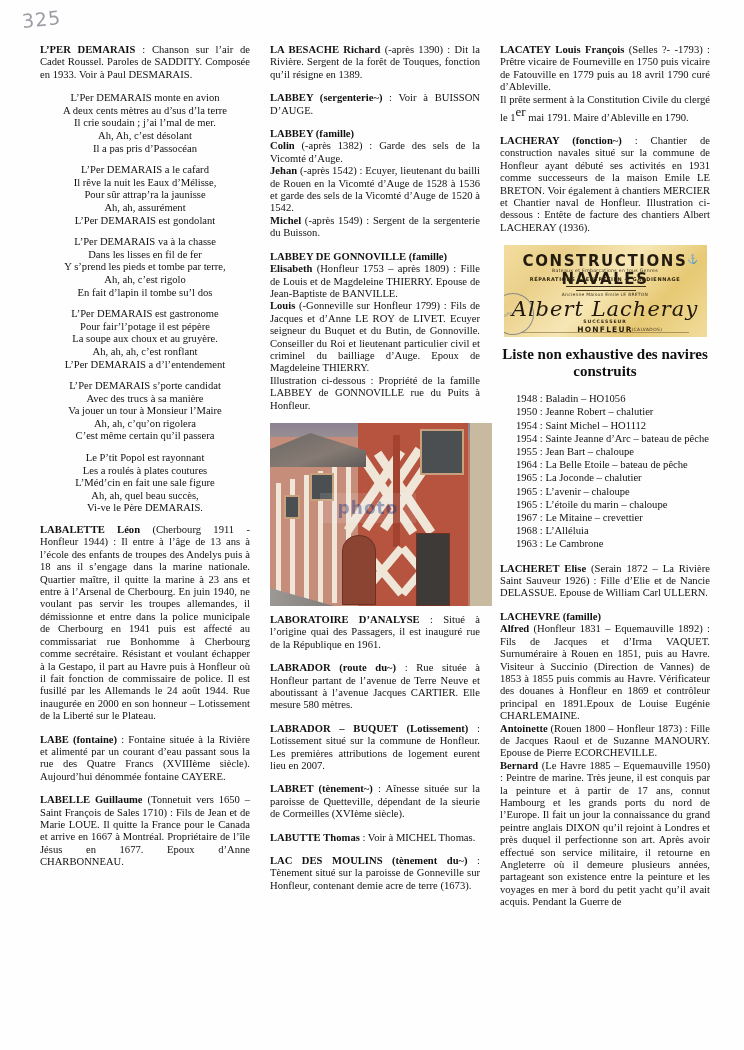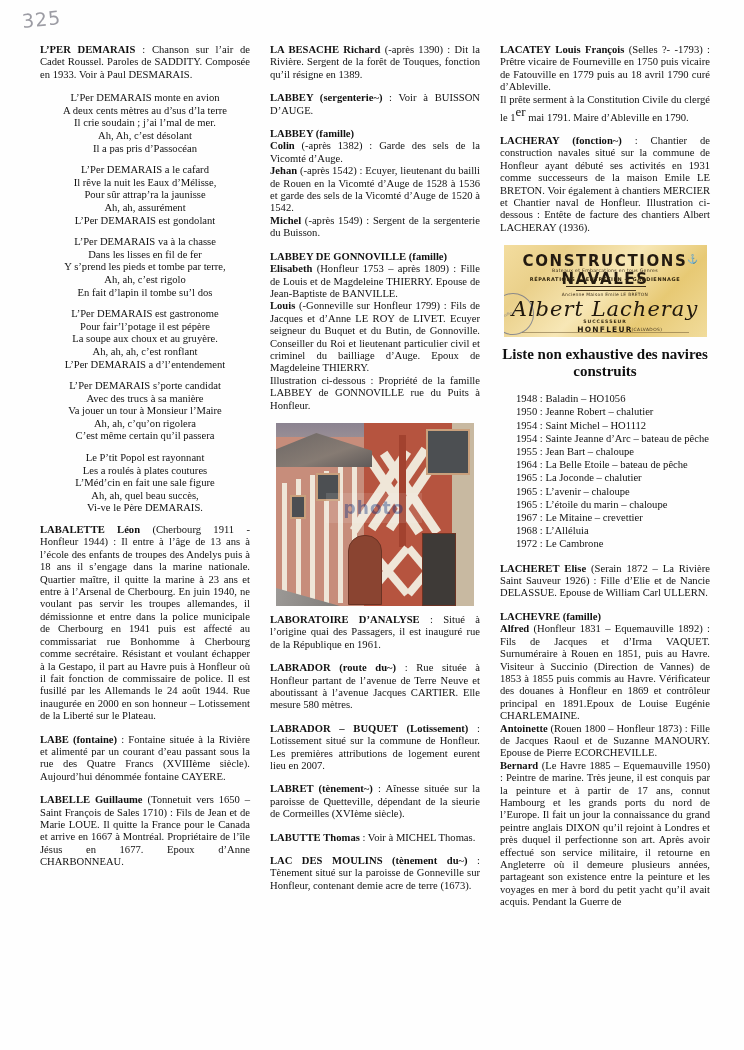--- a/index.html
+++ b/index.html
@@ -78,20 +78,21 @@
   }
 
   
   .photo-house {
     position: relative;
     width: 198px;
     height: 183px;
     margin: 6px auto 8px auto;
     overflow: hidden;
     background: #b97a66;
+    padding-left: 24px;
   }
   .ph-sky {
     position: absolute; left: 0; top: 0; width: 100%; height: 16px;
     background: linear-gradient(#8b8391, #9a8f95);
   }
   .ph-leftwing {
     position: absolute; left: 0; top: 14px; width: 92px; height: 169px;
     background: #c78d7b;
   }
   .ph-roof {
@@ -460,21 +461,21 @@
           <li>1950 : Jeanne Robert – chalutier</li>
           <li>1954 : Saint Michel – HO1112</li>
           <li>1954 : Sainte Jeanne d’Arc – bateau de pêche</li>
           <li>1955 : Jean Bart – chaloupe</li>
           <li>1964 : La Belle Etoile – bateau de pêche</li>
           <li>1965 : La Joconde – chalutier</li>
           <li>1965 : L’avenir – chaloupe</li>
           <li>1965 : L’étoile du marin – chaloupe</li>
           <li>1967 : Le Mitaine – crevettier</li>
           <li>1968 : L’Alléluia</li>
-          <li>1972 : Le Cambrone</li>
+          <li>1963 : Le Cambrone</li>
         </ul>
       </div>
 
       <div class="entry">
         <p class="t"><span class="hd">LACHERET</span>&nbsp;<span class="hd">Elise</span><span> (Serain 1872 – La Rivière Saint Sauveur 1926) : Fille d’Elie et de Nancie DELASSUE. Epouse de William Carl ULLERN.</span></p>
       </div>
 
       <div class="entry">
         <p class="t left"><span class="hd">LACHEVRE (famille)</span></p>
         <p class="t"><span class="sub">Alfred</span><span> (Honfleur 1831 – Equemauville 1892) : Fils de Jacques et d’Irma VAQUET. Surnuméraire à Rouen en 1851, puis au Havre. Visiteur à Succinio (Direction de Vannes) de 1853 à 1855 puis commis au Havre. Vérificateur des douanes à Honfleur en 1869 et contrôleur principal en 1891.Epoux de Louise Eugénie CHARLEMAINE.</span></p>

